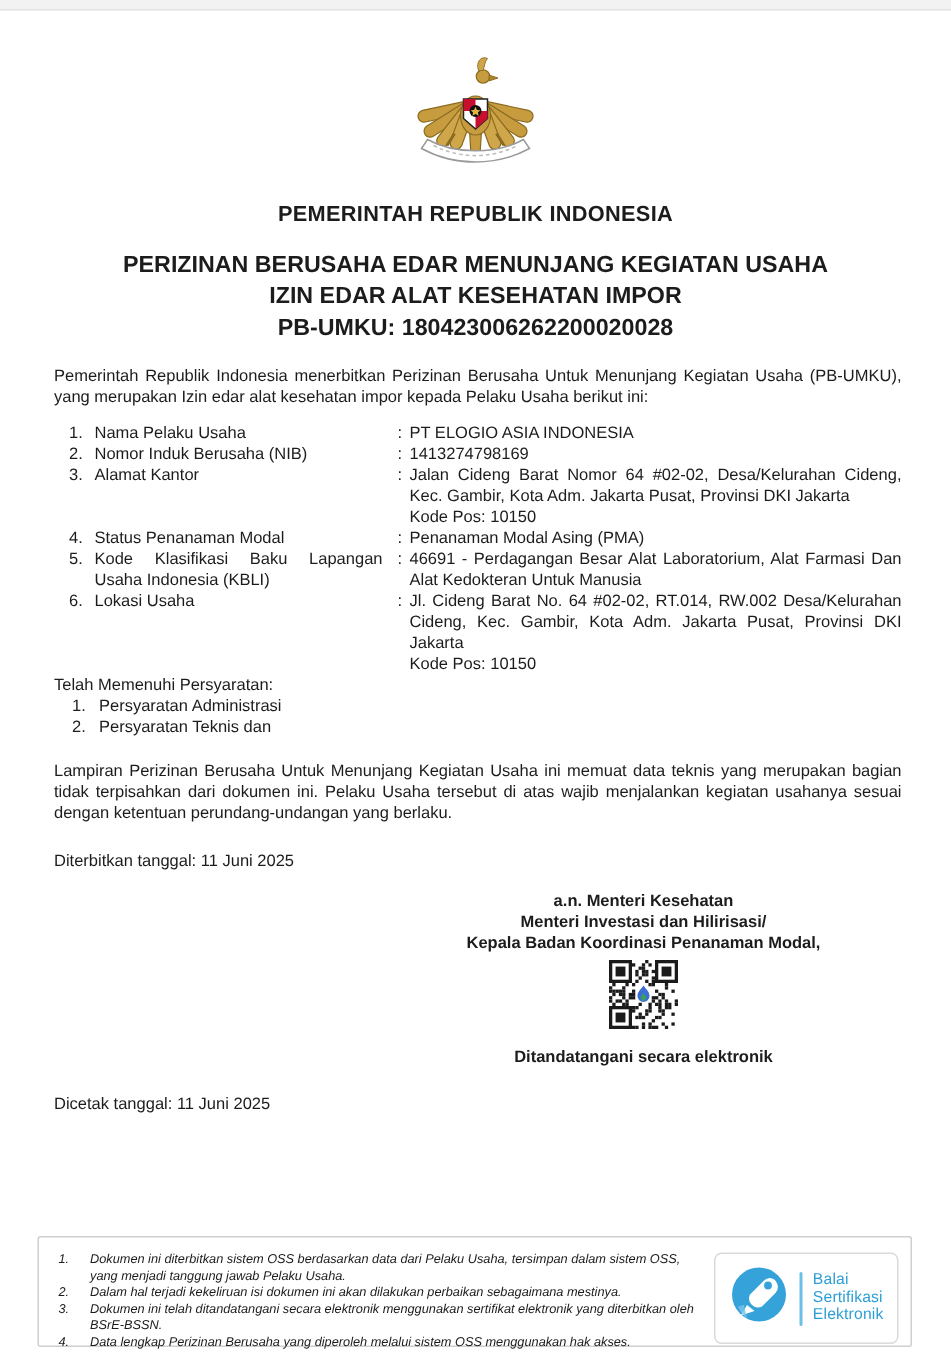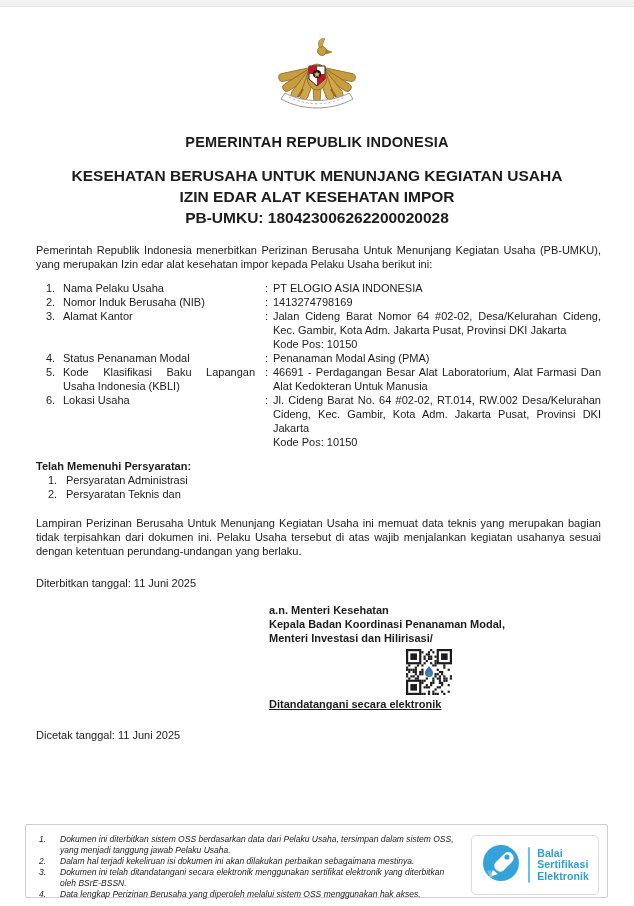--- a/index.html
+++ b/index.html
@@ -14,46 +14,46 @@
   .content{margin:0 33px 0 36px;font-size:11px;line-height:14px;}
   .intro{margin-top:15px;text-align:justify;}
   .details{margin-top:10px;}
   .drow{display:flex;align-items:flex-start;}
   .dnum{flex:0 0 17px;margin-left:10px;}
   .dlabel{flex:0 0 192px;padding-right:10px;}
   .dlabel.just{text-align:justify;}
   .dval{flex:1;display:flex;}
   .dcolon{flex:0 0 8px;}
   .dvtext{flex:1;text-align:justify;}
-  .req-heading{font-weight:bold;margin-top:10px;}
+  .req-heading{font-weight:normal;}
   .req-item{display:flex;margin-left:12px;}
   .req-num{flex:0 0 18px;}
   .closing{margin-top:15px;text-align:justify;}
   .issued{margin-top:18px;}
-  .sig-block{width:320px;margin:13px 12px 0 auto;font-weight:bold;font-size:11px;line-height:14px;}
+  .sig-block{width:320px;margin:13px 12px 0 auto;text-align:center;font-weight:bold;font-size:11px;line-height:14px;}
   .qr{position:relative;width:46px;height:46px;margin:4px auto 1px;}
   .qr svg{display:block;}
   .qr-logo{position:absolute;left:17px;top:16px;width:12px;height:14px;}
-  .esign{margin-top:2px;text-decoration:underline;}
+  .esign{margin-top:12px;}
   .printed{margin-top:17px;}
   .footer-box{
     position:absolute;left:25px;right:26px;bottom:8px;height:74px;
     border:1px solid #cfcfcf;border-radius:2px;box-sizing:border-box;
     display:flex;align-items:flex-start;padding:9px 8px 6px 13px;background:#fff;
   }
   .notes{flex:1;font-style:italic;font-size:8.5px;line-height:11px;padding-right:10px;}
   .note-row{display:flex;}
   .note-num{flex:0 0 21px;}
   .note-text{flex:1;}
   .cert-box{
     flex:0 0 auto;border:1px solid #dadada;border-radius:5px;background:#fff;
     padding:7px 9px;display:flex;align-items:center;gap:7px;margin-top:1px;
   }
   .cert-sep{width:2px;height:36px;background:#6cc0e8;border-radius:1px;}
-  .cert-text{color:#2e9fd6;font-weight:bold;font-size:10.5px;line-height:11.5px;letter-spacing:.1px;}
+  .cert-text{color:#2e9fd6;font-weight:normal;font-size:10.5px;line-height:11.5px;letter-spacing:.1px;}
 </style>
 </head>
 <body>
 
 <div class="page">
 
   <div class="top-strip"></div>
 
   <div class="emblem-wrap">
     <span>
@@ -90,21 +90,21 @@
         <path d="M12,66 C30,76 58,76 76,66 L80,72 C58,84 30,84 8,72 Z" fill="#ffffff" stroke="#9a9a9a" stroke-width="1"></path>
         <path d="M16,70 C34,79 54,79 72,70" fill="none" stroke="#bbbbbb" stroke-width="1" stroke-dasharray="2.5 2"></path>
         <path d="M30,62 l-5,8 M58,62 l5,8" stroke="#8a6a20" stroke-width="2" fill="none"></path>
       </svg>
     </span>
   </div>
 
   <div class="gov-title">PEMERINTAH REPUBLIK INDONESIA</div>
 
   <div class="doc-title">
-    <div>KESEHATAN BERUSAHA UNTUK MENUNJANG KEGIATAN USAHA</div>
+    <div>PERIZINAN BERUSAHA EDAR MENUNJANG KEGIATAN USAHA</div>
     <div>IZIN EDAR ALAT KESEHATAN IMPOR</div>
     <div>PB-UMKU: 180423006262200020028</div>
   </div>
 
   <div class="content">
     <div class="intro">Pemerintah Republik Indonesia menerbitkan Perizinan Berusaha Untuk Menunjang Kegiatan Usaha (PB-UMKU), yang merupakan Izin edar alat kesehatan impor kepada Pelaku Usaha berikut ini:</div>
 
     <div class="details">
 
       <div class="drow">
@@ -172,22 +172,22 @@
       <span class="req-num">2.</span>
       <span>Persyaratan Teknis dan</span>
     </div>
 
     <div class="closing">Lampiran Perizinan Berusaha Untuk Menunjang Kegiatan Usaha ini memuat data teknis yang merupakan bagian tidak terpisahkan dari dokumen ini. Pelaku Usaha tersebut di atas wajib menjalankan kegiatan usahanya sesuai dengan ketentuan perundang-undangan yang berlaku.</div>
 
     <div class="issued">Diterbitkan tanggal: 11 Juni 2025</div>
 
     <div class="sig-block">
       <div>a.n. Menteri Kesehatan</div>
+      <div>Menteri Investasi dan Hilirisasi/</div>
       <div>Kepala Badan Koordinasi Penanaman Modal,</div>
-      <div>Menteri Investasi dan Hilirisasi/</div>
       <div class="qr">
           <svg width="46" height="46" xmlns="http://www.w3.org/2000/svg">
             <rect width="46" height="46" fill="#fff"></rect>
             <rect x="24.10" y="0.00" width="2.19" height="2.19" fill="#1b1b1b"></rect>
             <rect x="15.33" y="2.19" width="2.19" height="2.19" fill="#1b1b1b"></rect>
             <rect x="21.90" y="2.19" width="2.19" height="2.19" fill="#1b1b1b"></rect>
             <rect x="26.29" y="2.19" width="2.19" height="2.19" fill="#1b1b1b"></rect>
             <rect x="19.71" y="4.38" width="2.19" height="2.19" fill="#1b1b1b"></rect>
             <rect x="21.90" y="4.38" width="2.19" height="2.19" fill="#1b1b1b"></rect>
             <rect x="17.52" y="6.57" width="2.19" height="2.19" fill="#1b1b1b"></rect>

